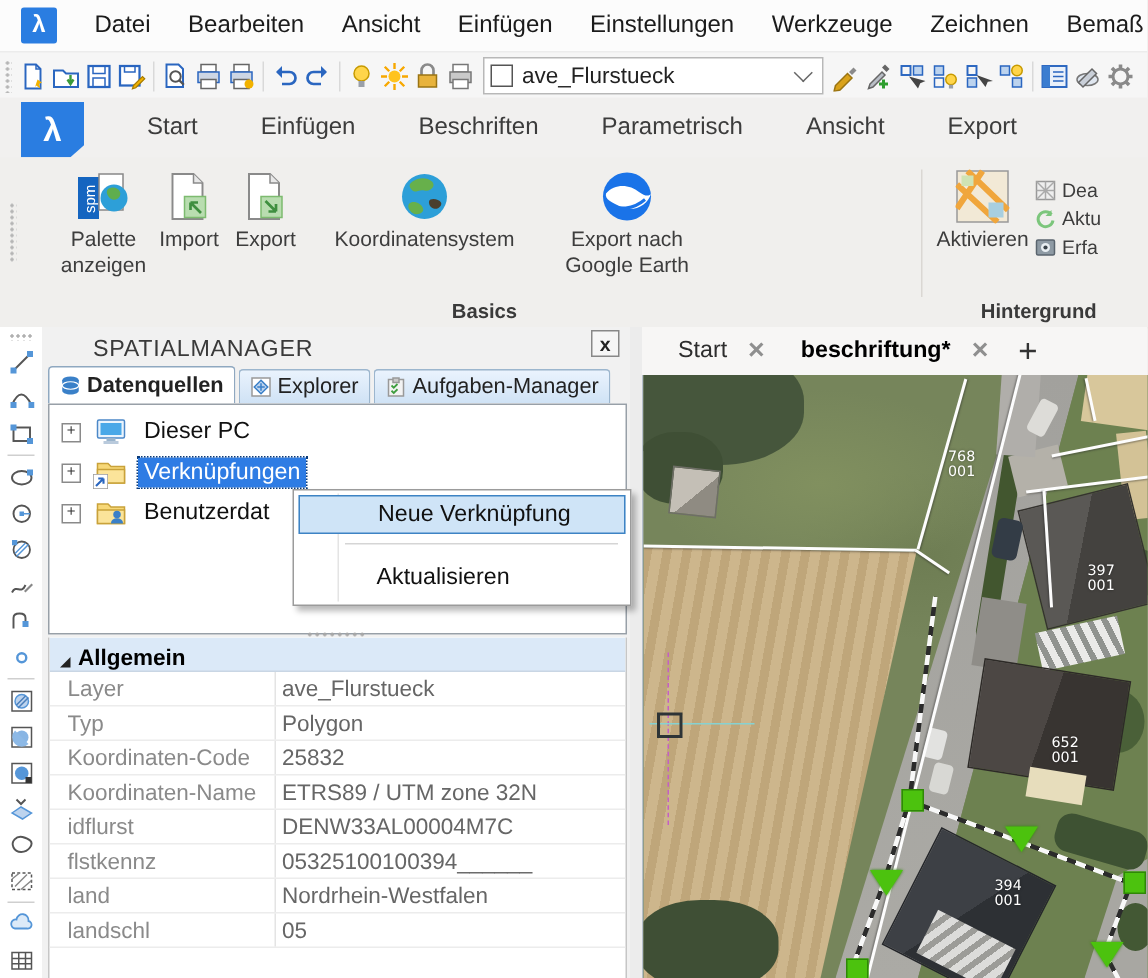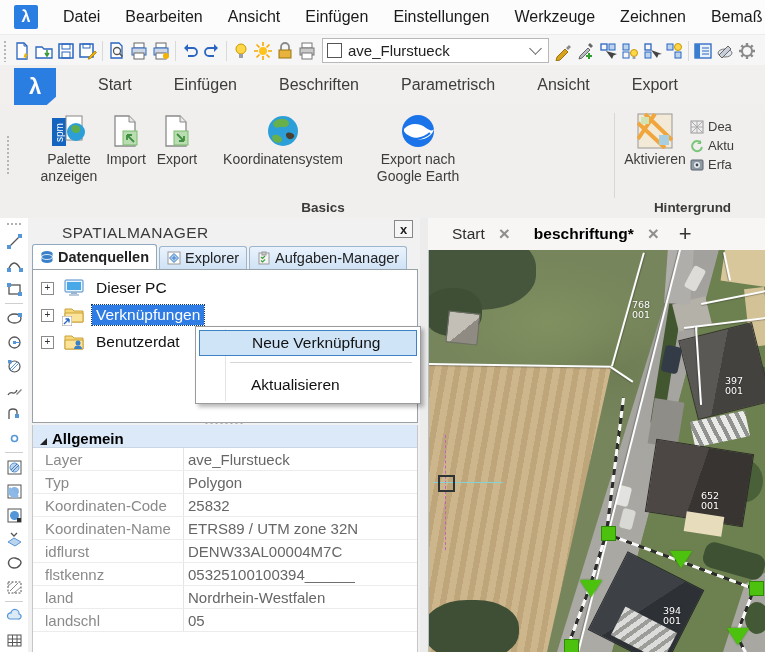--- a/index.html
+++ b/index.html
@@ -755,21 +755,21 @@
       <div>001</div>
     </div>
   <div class="maplabel" style="left:296px;top:126px;">
     <div>397</div>
       <div>001</div>
     </div>
   <div class="maplabel" style="left:272px;top:241px;">
     <div>652</div>
       <div>001</div>
     </div>
-  <div class="maplabel" style="left:234px;top:356px;">
+  <div class="maplabel" style="left:234px;top:336px;">
     <div>394</div>
       <div>001</div>
     </div>
 
   <div class="m" style="left:16px;top:185px;width:0;height:115px;border-left:1px dashed #c55fc5;z-index:35;"></div>
   <div class="m" style="left:4px;top:232px;width:70px;height:0;border-top:1px solid #86d2d2;z-index:35;"></div>
   <div class="m" style="left:9px;top:225px;width:13px;height:13px;border:2px solid #2e3436;z-index:36;"></div>
 </div>
 
 </body></html>

